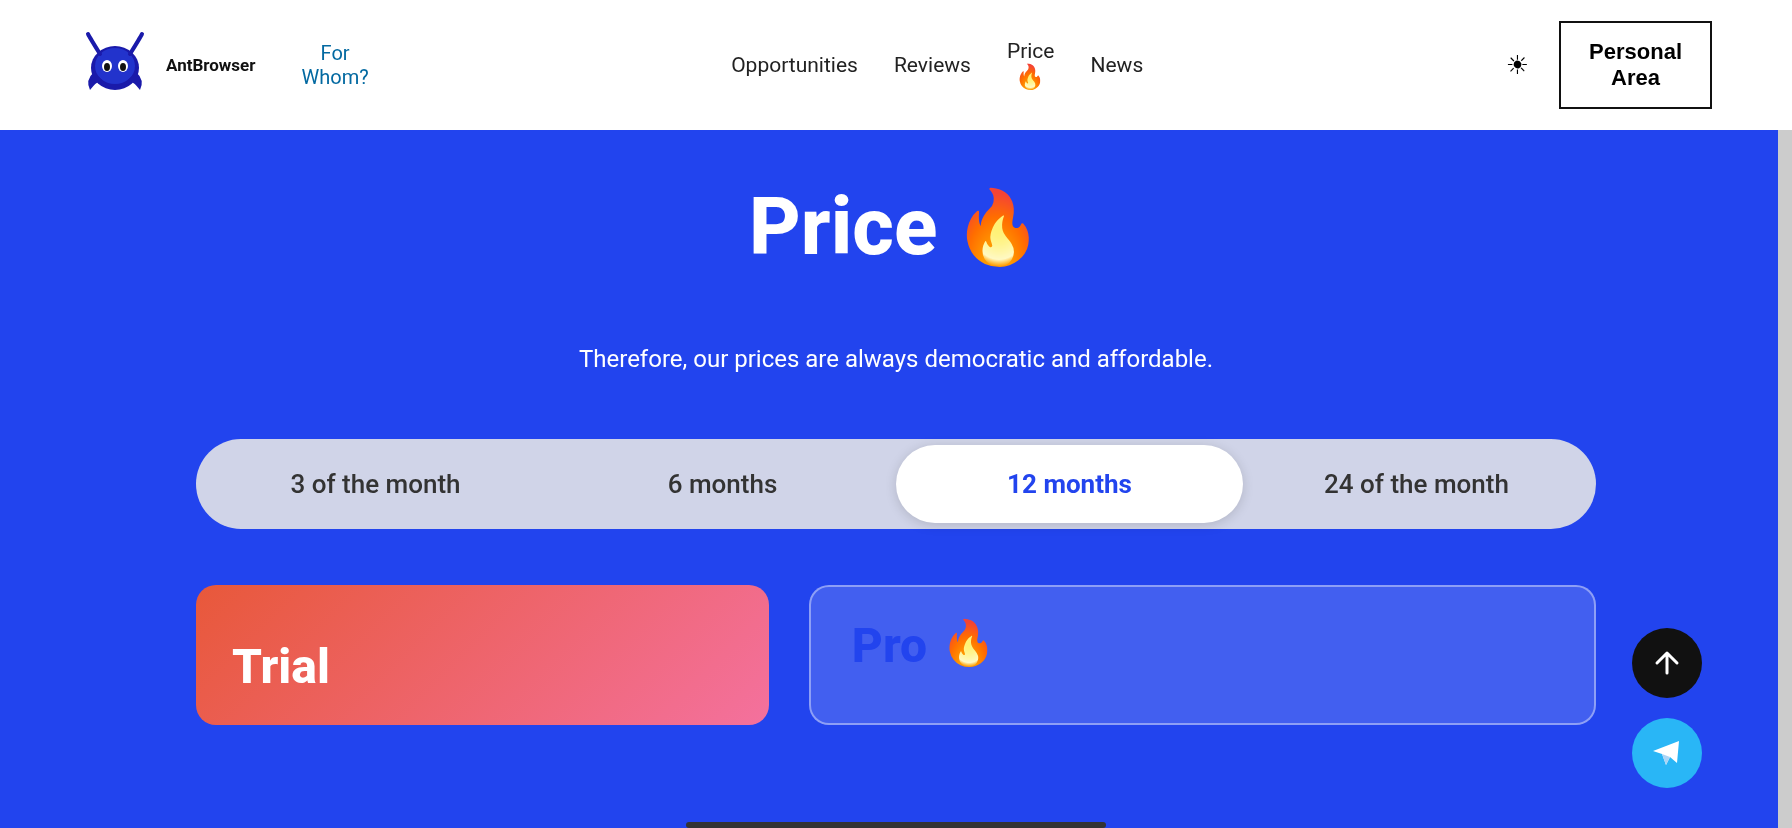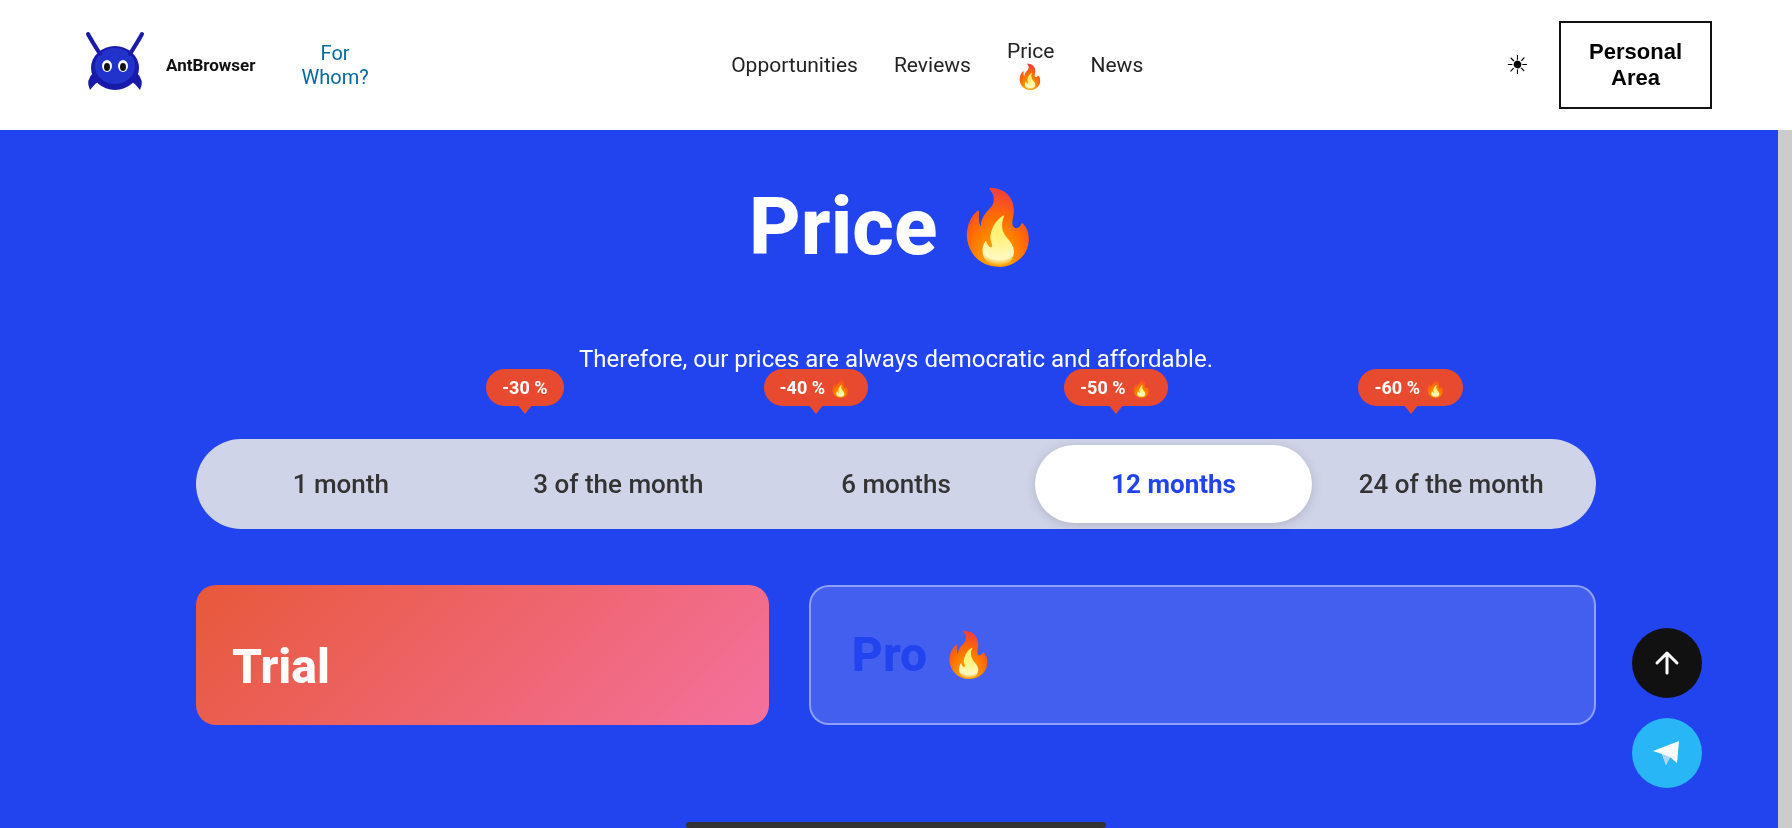--- a/index.html
+++ b/index.html
@@ -216,21 +216,21 @@
       color: #fff;
     }
 
     .card-pro {
       flex: 1.4;
       min-height: 140px;
       border-radius: 20px;
       background: rgba(255,255,255,0.15);
       border: 2px solid rgba(255,255,255,0.4);
       display: flex;
-      align-items: center;
+      align-items: flex-start;
       padding: 30px 41px;
       gap: 14px;
     }
     .card-pro-title {
       font-size: 48px;
       font-weight: 800;
       color: #2244ee;
     }
     .card-pro-emoji { font-size: 44px; }
 
@@ -360,42 +360,22 @@
     <span class="fire-emoji-large">🔥</span>
   </div>
 
   <p class="subtitle-text">
     <br>
     <span>Therefore, our prices are always democratic and affordable.</span>
   </p>
 
   <div class="period-container">
 
-    <div class="badges-row">
-      <div class="badge badge-1">
-        <span>-30 %</span>
-      </div>
-      <div class="badge badge-2">
-        <span>-40 %</span>
-        <span> 🔥</span>
-      </div>
-      <div class="badge badge-3">
-        <span>-50 %</span>
-        <span> 🔥</span>
-      </div>
-      <div class="badge badge-4">
-        <span>-60 %</span>
-        <span> 🔥</span>
-      </div>
-    </div>
 
     <div class="period-pill">
-      <div class="period-option">
-        <span>1 month</span>
-      </div>
       <div class="period-option">
         <span>3 of the month</span>
       </div>
       <div class="period-option">
         <span>6 months</span>
       </div>
       <div class="period-option active">
         <span>12 months</span>
       </div>
       <div class="period-option">

